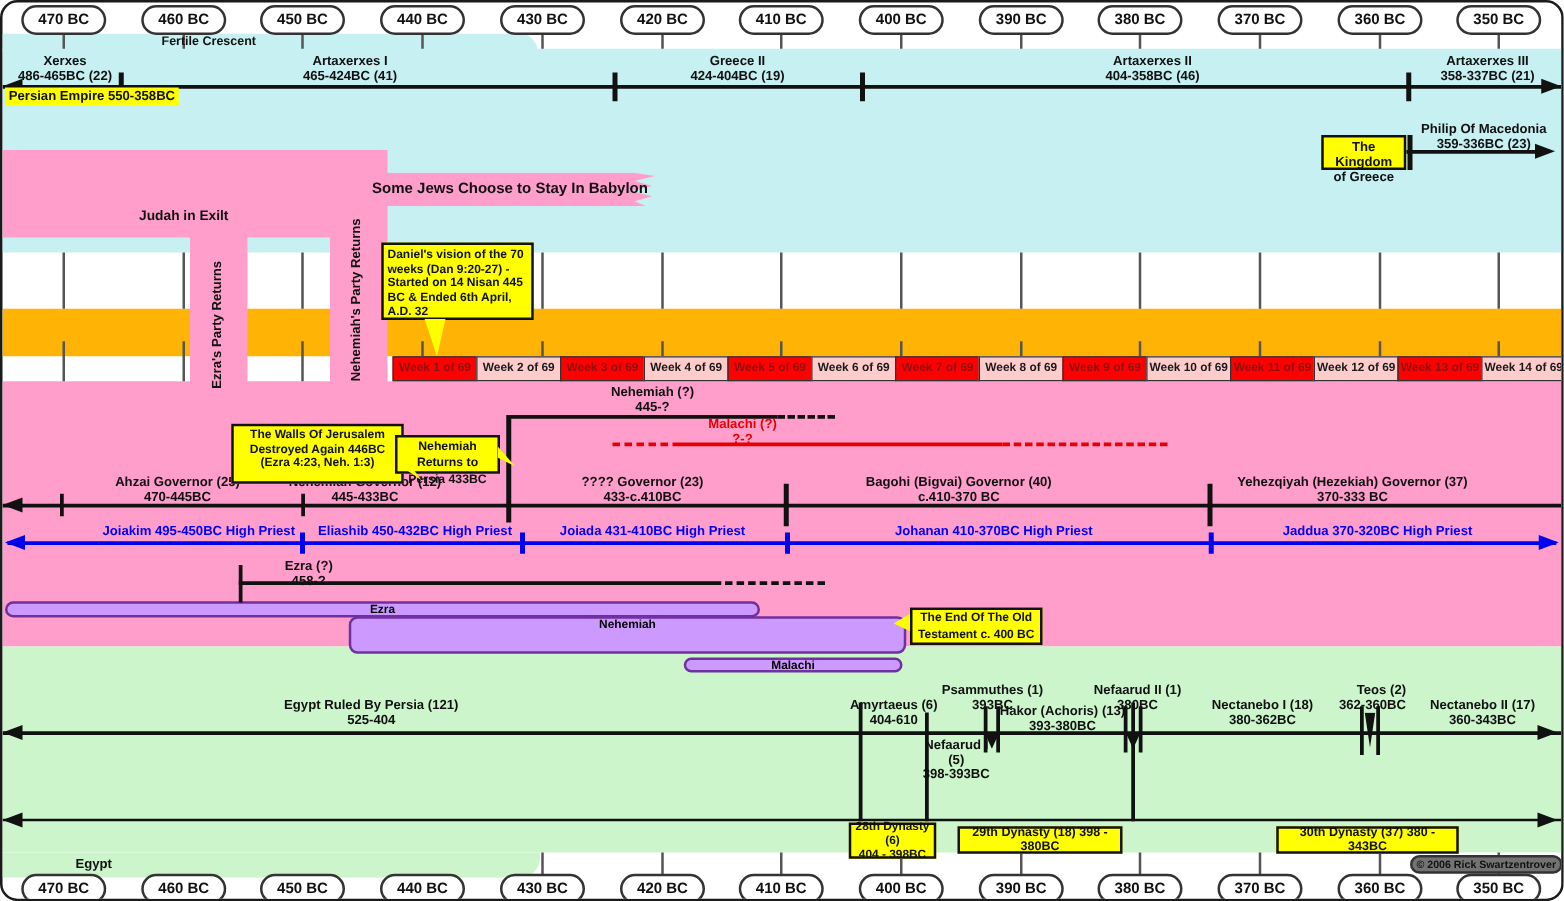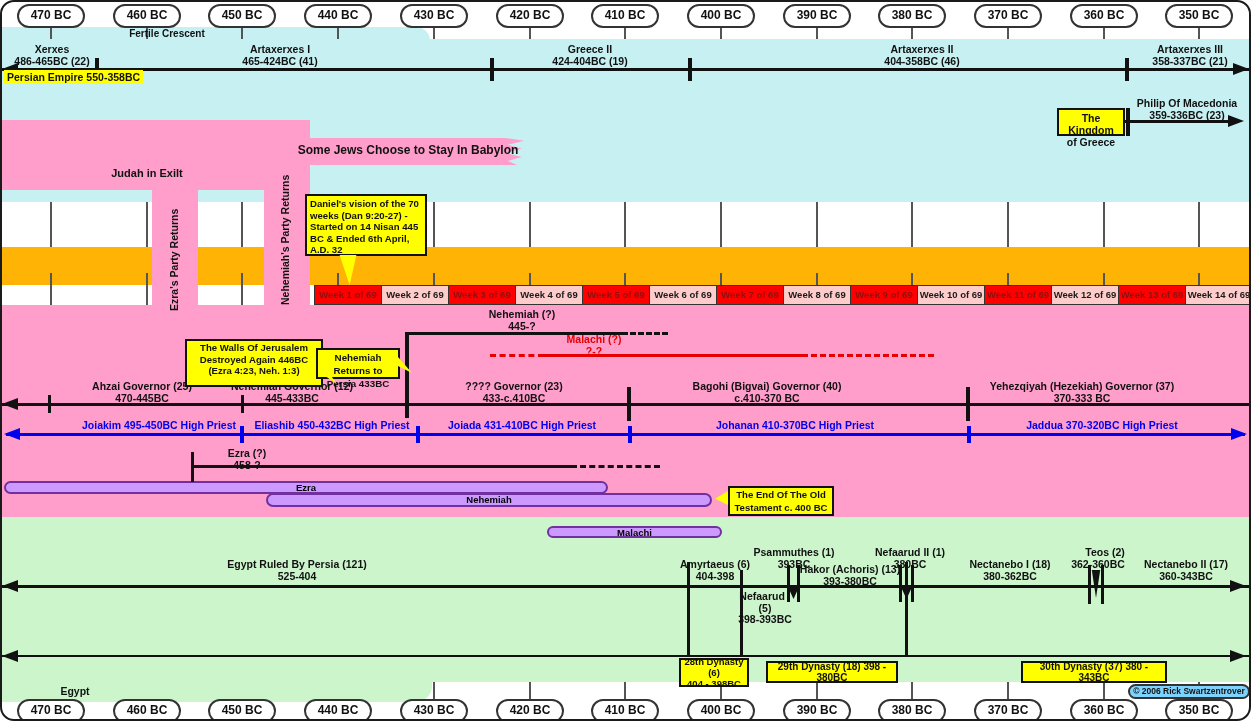--- a/index.html
+++ b/index.html
@@ -31,21 +31,21 @@
   .arrow{position:absolute;width:0;height:0;z-index:23}
   .aL{border-top:6px solid transparent;border-bottom:6px solid transparent;border-right:16px solid #111}
   .aR{border-top:6px solid transparent;border-bottom:6px solid transparent;border-left:16px solid #111}
   .aLb{border-top:6px solid transparent;border-bottom:6px solid transparent;border-right:16px solid #0000ee}
   .aRb{border-top:6px solid transparent;border-bottom:6px solid transparent;border-left:16px solid #0000ee}
   .bar{position:absolute;background:#cc99ff;border:2px solid #7030a0;border-radius:7px;box-sizing:border-box;
        z-index:24;font-weight:bold;font-size:9.5px;text-align:center;color:#000;overflow:hidden}
   .ptr{position:absolute;background:#ffff00;z-index:41}
   .dynbox{position:absolute;background:#ffff00;border:2px solid #111;box-sizing:border-box;font-weight:bold;
           font-size:10px;text-align:center;z-index:25;color:#111;display:flex;flex-direction:column;justify-content:center}
-  .copy{position:absolute;background:#7dd3fc;border:2px solid #333;border-radius:9px;font-weight:bold;font-size:8.5px;
+  .copy{position:absolute;background:#737373;border:2px solid #333;border-radius:9px;font-weight:bold;font-size:8.5px;
         text-align:center;z-index:30;line-height:11px}
 </style>
 </head>
 <body>
 
 <div id="chart">
 
   <div class="band" style="top:37px;height:163px;background:#c7f0f2;z-index:1"></div>
   <div class="band" style="top:25px;left:0;width:428px;height:14px;background:#c7f0f2;border-radius:0 14px 0 0;z-index:1"></div>
   <div class="band" style="top:245px;height:38px;background:#ffb405;z-index:2"></div>
@@ -122,21 +122,21 @@
     <div>Ezra (?)</div>
     <div>458-?</div>
   </div>
   <div class="vline" style="left:189px;top:450px;width:3px;height:30px;z-index:25"></div>
   <div class="hline" style="left:189px;top:463px;width:386px;height:3px;z-index:25"></div>
   <div class="dash" style="left:578px;top:463px;width:80px;z-index:25"></div>
 
   <div class="bar" style="left:2px;top:479px;width:604px;height:13px;line-height:10px">
     <span>Ezra</span>
   </div>
-  <div class="bar" style="left:264px;top:491px;width:446px;height:14px;line-height:10px">
+  <div class="bar" style="left:277px;top:491px;width:446px;height:30px;line-height:10px">
     <span>Nehemiah</span>
   </div>
   <div class="bar" style="left:545px;top:524px;width:175px;height:12px;line-height:9px">
     <span>Malachi</span>
   </div>
   <div class="note" style="left:726px;top:484px;width:106px;height:30px;font-size:9.6px;line-height:12.5px;padding-top:1px">
     <div>The End Of The Old</div>
     <div>Testament c. 400 BC</div>
   </div>
   <div class="ptr" style="left:713px;top:489px;width:13px;height:14px;clip-path:polygon(100% 0,0 55%,100% 100%)"></div>
@@ -315,21 +315,21 @@
     </div>
     <div class="clabel" style="left:1100px;top:418px;color:#0000ee">
       <div>Jaddua 370-320BC High Priest</div>
     </div>
     <div class="vline blline" style="left:238px;top:424px;width:4px;height:17px;background:#0000ee"></div>
     <div class="vline blline" style="left:414px;top:424px;width:4px;height:17px;background:#0000ee"></div>
     <div class="vline blline" style="left:626px;top:424px;width:4px;height:17px;background:#0000ee"></div>
     <div class="vline blline" style="left:965px;top:424px;width:4px;height:17px;background:#0000ee"></div>
     <div class="clabel" style="left:713px;top:557px;">
       <div>Amyrtaeus  (6)</div>
-      <div>404-398</div>
+      <div>404-610</div>
     </div>
     <div class="clabel" style="left:763px;top:589px;">
       <div>Nefaarud I</div>
       <div>(5)</div>
       <div>398-393BC</div>
     </div>
     <div class="clabel" style="left:792px;top:545px;">
       <div>Psammuthes (1)</div>
       <div>393BC</div>
     </div>

